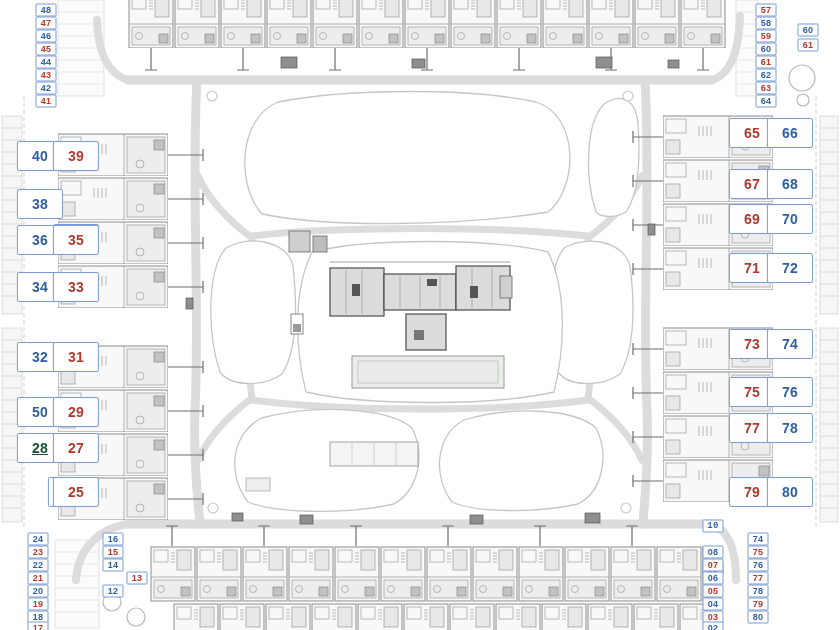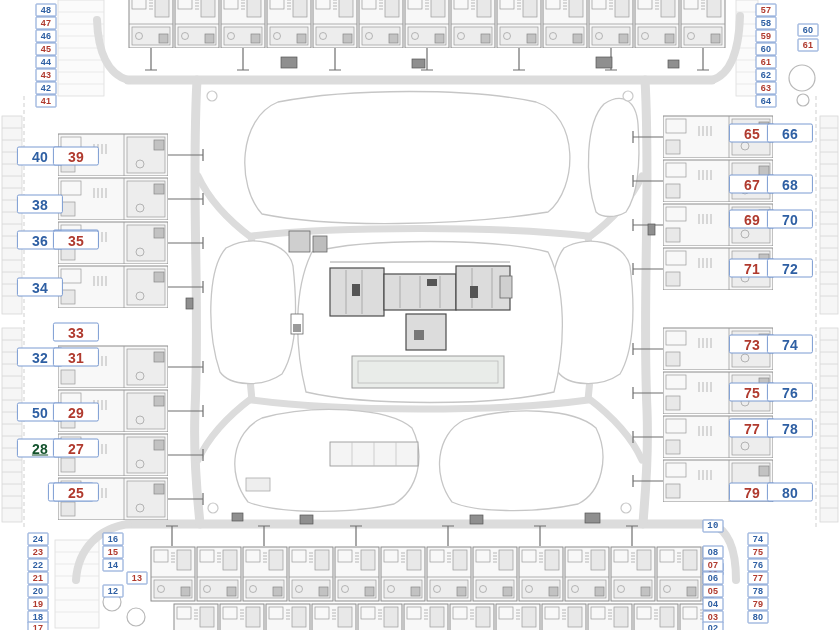--- a/index.html
+++ b/index.html
@@ -8,21 +8,21 @@
     font-family:"Liberation Sans",sans-serif;
   }
   .plan-svg{position:absolute;left:0;top:0;width:840px;height:630px;}
   .labels-layer{position:absolute;left:0;top:0;width:840px;height:630px;pointer-events:none;}
   .unit-label{
     position:absolute;transform:translate(-50%,-50%);
     background:#ffffff;border:1px solid #7b9bd2;border-radius:2px;
     font-weight:bold;display:flex;align-items:center;justify-content:center;
     box-sizing:border-box;line-height:1;letter-spacing:.3px;
   }
-  .unit-label.lg{min-width:27px;height:19px;font-size:14px;padding:0 14px;}
+  .unit-label.lg{min-width:27px;height:30px;font-size:14px;padding:0 14px;}
   .unit-label.sm{min-width:21px;height:13px;font-size:9px;padding:0 2px;border-radius:1px;}
 </style>
 </head>
 <body>
 
 <div class="stage">
 
   <svg class="plan-svg" viewBox="0 0 840 630" xmlns="http://www.w3.org/2000/svg">
     <defs>
 
@@ -197,21 +197,21 @@
 
   <div class="labels-layer">
       <div>
         <div class="unit-label lg" style="left: 40px; top: 156px; color: rgb(46, 95, 163); border-color: rgb(123, 155, 210);">40</div>
         <div class="unit-label lg" style="left: 76px; top: 156px; color: rgb(176, 58, 46); border-color: rgb(123, 155, 210);">39</div>
         <div class="unit-label lg" style="left: 40px; top: 204px; color: rgb(46, 95, 163); border-color: rgb(123, 155, 210);">38</div>
         <div class="unit-label lg" style="left: 76px; top: 204px; color: rgb(176, 58, 46); border-color: rgb(123, 155, 210); margin-top: 35px;">37</div>
         <div class="unit-label lg" style="left: 40px; top: 240px; color: rgb(46, 95, 163); border-color: rgb(123, 155, 210);">36</div>
         <div class="unit-label lg" style="left: 76px; top: 240px; color: rgb(176, 58, 46); border-color: rgb(123, 155, 210);">35</div>
         <div class="unit-label lg" style="left: 40px; top: 287px; color: rgb(46, 95, 163); border-color: rgb(123, 155, 210);">34</div>
-        <div class="unit-label lg" style="left: 76px; top: 287px; color: rgb(176, 58, 46); border-color: rgb(123, 155, 210); margin-top: 45px;">33</div>
+        <div class="unit-label lg" style="left: 76px; top: 287px; color: rgb(176, 58, 46); border-color: rgb(123, 155, 210);">33</div>
       </div>
       <div>
         <div class="unit-label lg" style="left: 40px; top: 357px; color: rgb(46, 95, 163); border-color: rgb(123, 155, 210);">32</div>
         <div class="unit-label lg" style="left: 76px; top: 357px; color: rgb(176, 58, 46); border-color: rgb(123, 155, 210);">31</div>
         <div class="unit-label lg" style="left: 40px; top: 412px; color: rgb(46, 95, 163); border-color: rgb(123, 155, 210);">50</div>
         <div class="unit-label lg" style="left: 76px; top: 412px; color: rgb(176, 58, 46); border-color: rgb(123, 155, 210);">29</div>
         <div class="unit-label lg" style="left: 40px; top: 448px; color: #14532d; border-color: rgb(123, 155, 210); text-decoration: underline;">28</div>
         <div class="unit-label lg" style="left: 76px; top: 448px; color: rgb(176, 58, 46); border-color: rgb(123, 155, 210);">27</div>
         <div class="unit-label lg" style="left: 40px; top: 492px; color: rgb(46, 95, 163); border-color: rgb(123, 155, 210); margin-left: 31px;">26</div>
         <div class="unit-label lg" style="left: 76px; top: 492px; color: rgb(176, 58, 46); border-color: rgb(123, 155, 210);">25</div>

